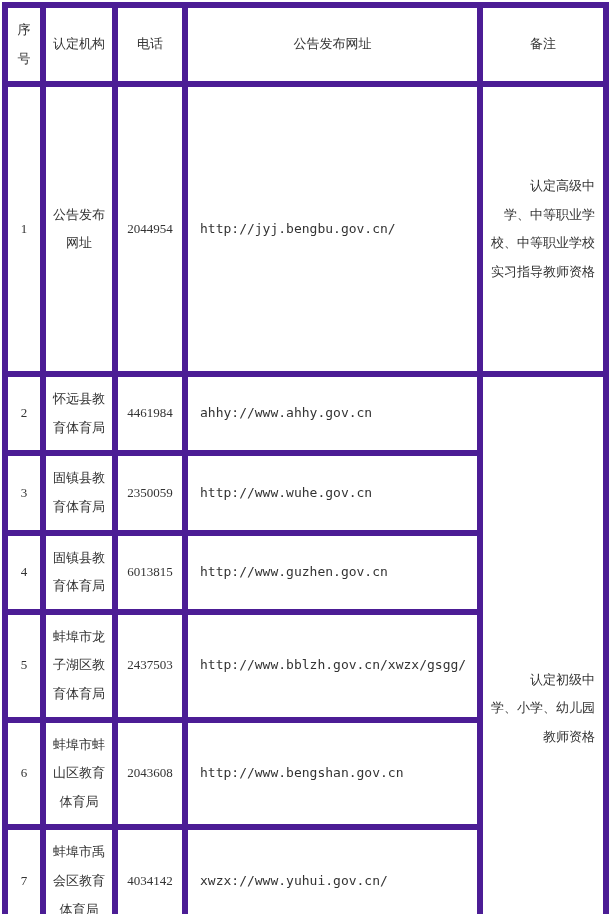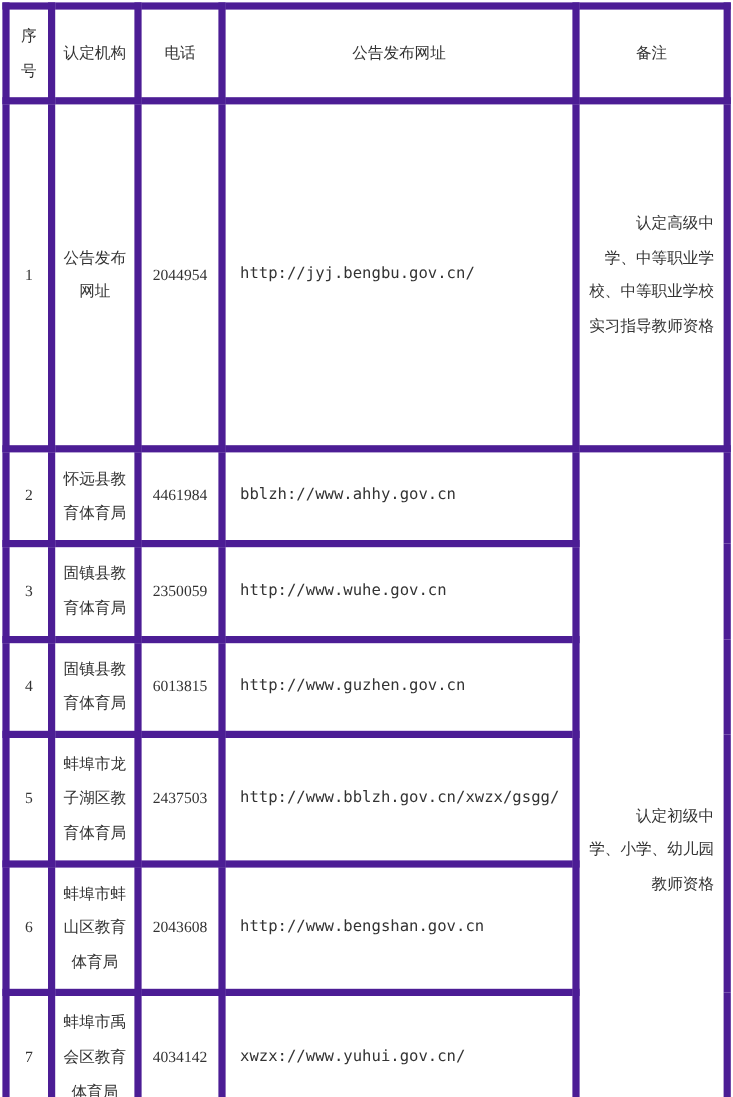--- a/index.html
+++ b/index.html
@@ -66,21 +66,21 @@
       <td>1</td>
       <td>公告发布网址</td>
       <td>2044954</td>
       <td class="url-cell">http://jyj.bengbu.gov.cn/</td>
       <td class="col-remarks">认定高级中学、中等职业学校、中等职业学校实习指导教师资格</td>
     </tr>
     <tr class="row-mid">
       <td>2</td>
       <td>怀远县教育体育局</td>
       <td>4461984</td>
-      <td class="url-cell">bblzh://www.ahhy.gov.cn</td>
+      <td class="url-cell">ahhy://www.ahhy.gov.cn</td>
       <td class="col-remarks" rowspan="7">认定初级中学、小学、幼儿园教师资格</td>
     </tr>
     <tr class="row-mid">
       <td>3</td>
       <td>固镇县教育体育局</td>
       <td>2350059</td>
       <td class="url-cell">http://www.wuhe.gov.cn</td>
     </tr>
     <tr class="row-mid">
       <td>4</td>

